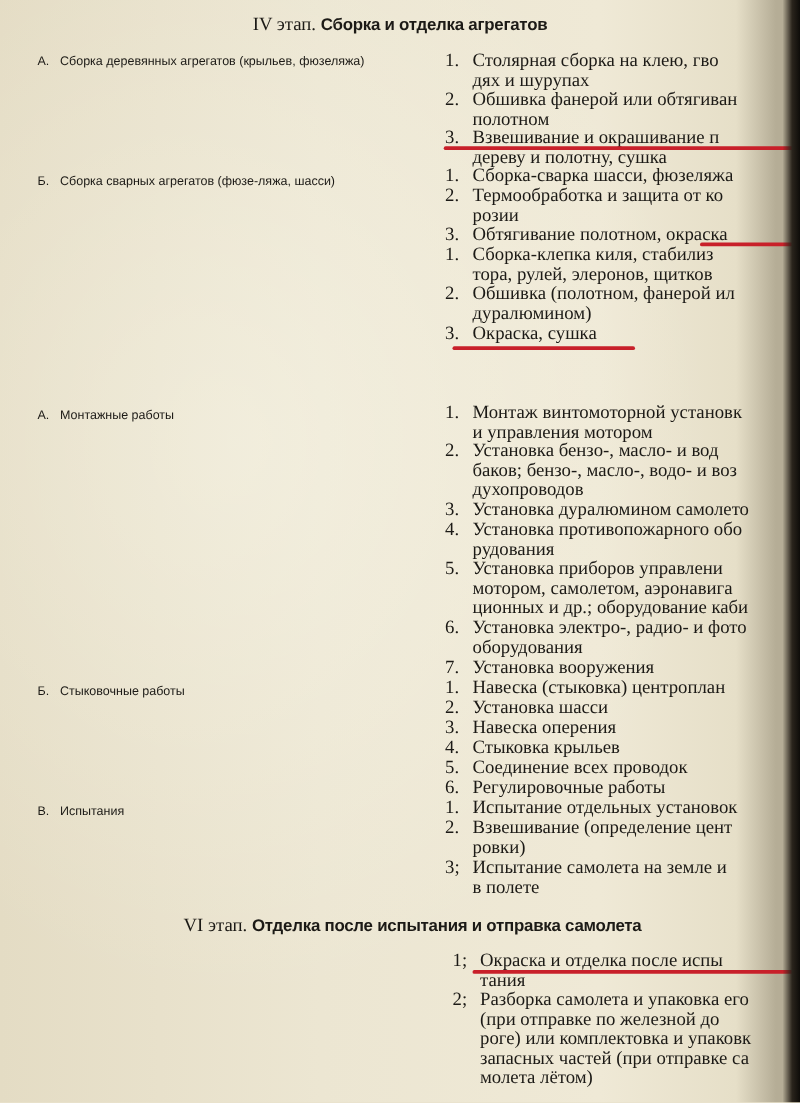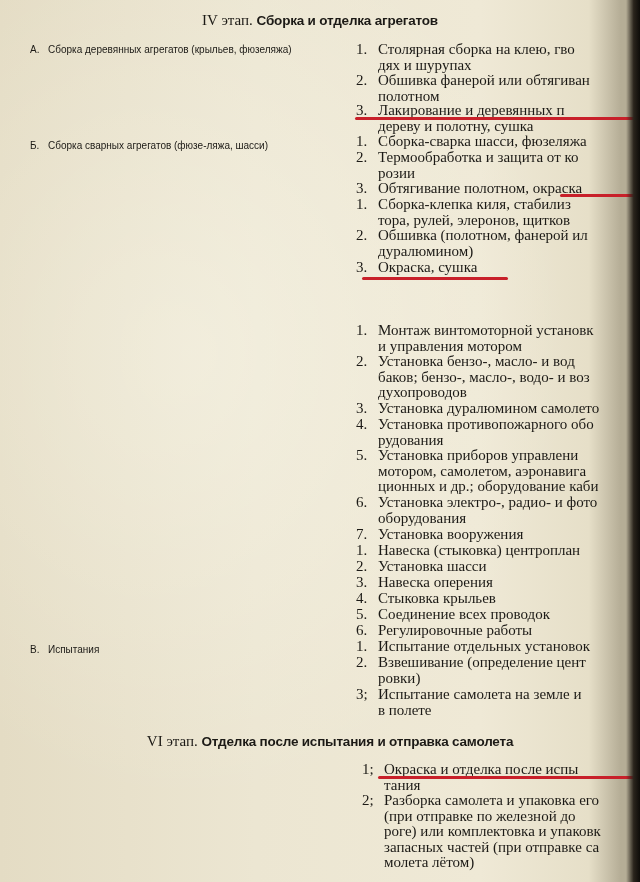--- a/index.html
+++ b/index.html
@@ -53,45 +53,51 @@
   <div class="heading" style="top:12px">
     <span class="stage">IV этап.</span>
     <span class="title">Сборка и отделка агрегатов</span>
   </div>
 
   <div class="group-label" style="top:42px">
     <span class="letter">А.</span><span class="text">Сборка деревянных агрегатов (крыльев, фюзеляжа)</span>
   </div>
   <div class="item" style="top:42px"><span class="num">1.</span><span>Столярная сборка на клею, гво</span><div class="line2">дях и шурупах</div></div>
   <div class="item" style="top:73px"><span class="num">2.</span><span>Обшивка фанерой или обтягиван</span><div class="line2">полотном</div></div>
-  <div class="item" style="top:103px"><span class="num">3.</span><span>Лакирование и деревянных п</span><div class="line2">дереву и полотну, сушка</div></div>
+  <div class="item" style="top:103px"><span class="num">3.</span><span>Взвешивание и окрашивание п</span><div class="line2">дереву и полотну, сушка</div></div>
   <div class="red-underline" style="left:355px; top:117px; width:285px;"></div>
 
   <div class="group-label" style="top:138px">
     <span class="letter">Б.</span><span class="text">Сборка сварных агрегатов (фюзе-ляжа, шасси)</span>
   </div>
   <div class="item" style="top:134px"><span class="num">1.</span><span>Сборка-сварка шасси, фюзеляжа</span></div>
   <div class="item" style="top:150px"><span class="num">2.</span><span>Термообработка и защита от ко</span><div class="line2">розии</div></div>
   <div class="item" style="top:181px"><span class="num">3.</span><span>Обтягивание полотном, окраска</span></div>
   <div class="red-underline" style="left:560px; top:194px; width:80px;"></div>
 
   <div class="item" style="top:197px"><span class="num">1.</span><span>Сборка-клепка киля, стабилиз</span><div class="line2">тора, рулей, элеронов, щитков</div></div>
   <div class="item" style="top:228px"><span class="num">2.</span><span>Обшивка (полотном, фанерой ил</span><div class="line2">дуралюмином)</div></div>
   <div class="item" style="top:260px"><span class="num">3.</span><span>Окраска, сушка</span></div>
   <div class="red-underline" style="left:362px; top:277px; width:146px;"></div>
 
 
+  <div class="group-label" style="top:325px">
+    <span class="letter">А.</span><span class="text">Монтажные работы</span>
+  </div>
   <div class="item" style="top:323px"><span class="num">1.</span><span>Монтаж винтомоторной установк</span><div class="line2">и управления мотором</div></div>
   <div class="item" style="top:354px"><span class="num">2.</span><span>Установка бензо-, масло- и вод</span><div class="line2">баков; бензо-, масло-, водо- и воз</div><div class="line2">духопроводов</div></div>
   <div class="item" style="top:401px"><span class="num">3.</span><span>Установка дуралюмином самолето</span></div>
   <div class="item" style="top:417px"><span class="num">4.</span><span>Установка противопожарного обо</span><div class="line2">рудования</div></div>
   <div class="item" style="top:448px"><span class="num">5.</span><span>Установка приборов управлени</span><div class="line2">мотором, самолетом, аэронавига</div><div class="line2">ционных и др.; оборудование каби</div></div>
   <div class="item" style="top:495px"><span class="num">6.</span><span>Установка электро-, радио- и фото</span><div class="line2">оборудования</div></div>
   <div class="item" style="top:527px"><span class="num">7.</span><span>Установка вооружения</span></div>
 
+  <div class="group-label" style="top:546px">
+    <span class="letter">Б.</span><span class="text">Стыковочные работы</span>
+  </div>
   <div class="item" style="top:543px"><span class="num">1.</span><span>Навеска (стыковка) центроплан</span></div>
   <div class="item" style="top:559px"><span class="num">2.</span><span>Установка шасси</span></div>
   <div class="item" style="top:575px"><span class="num">3.</span><span>Навеска оперения</span></div>
   <div class="item" style="top:591px"><span class="num">4.</span><span>Стыковка крыльев</span></div>
   <div class="item" style="top:607px"><span class="num">5.</span><span>Соединение всех проводок</span></div>
   <div class="item" style="top:623px"><span class="num">6.</span><span>Регулировочные работы</span></div>
 
   <div class="group-label" style="top:642px">
     <span class="letter">В.</span><span class="text">Испытания</span>
   </div>

